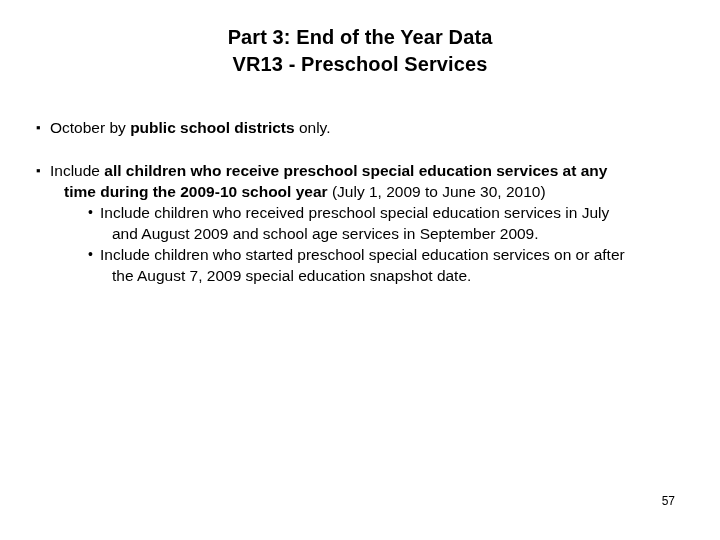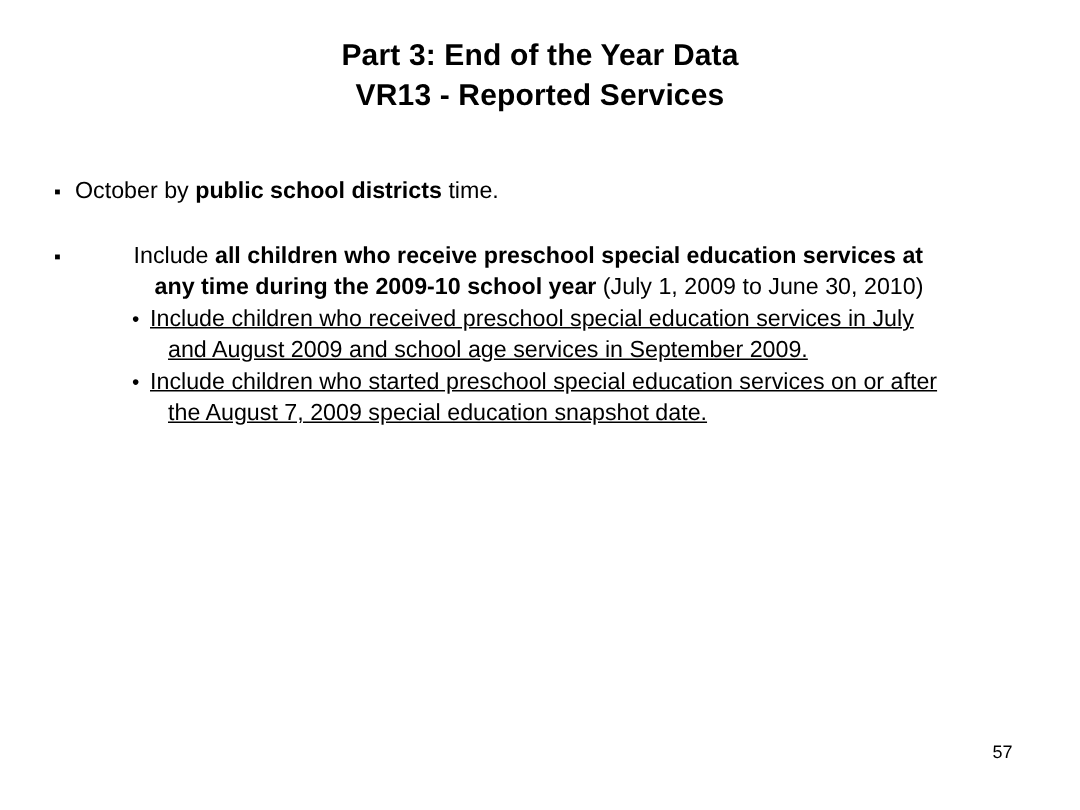--- a/index.html
+++ b/index.html
@@ -65,21 +65,20 @@
     font-size: 13px;
     line-height: 21px;
   }
   .bullet-l1 > .text {
     display: block;
   }
   
   .bullet-l1.hanging > .text {
     padding-left: 14px;
     text-indent: -14px;
-    margin-left: 39px;
   }
 
   .sublist {
     margin: 0;
     padding: 0;
     list-style: none;
     margin-left: 38px;
     margin-top: 0;
   }
   .bullet-l2 {
@@ -91,21 +90,20 @@
     position: absolute;
     left: 0;
     top: 0;
     font-size: 14px;
     line-height: 21px;
   }
   .bullet-l2 > .text {
     display: block;
     padding-left: 12px;
     text-indent: -12px;
-    text-decoration: underline;
   }
 
   strong {
     font-weight: bold;
     text-align: center;
   }
 
   
   .page-number {
     position: absolute;
@@ -116,28 +114,28 @@
     text-align: right;
   }
 </style>
 </head>
 <body>
 
 <div class="slide">
 
   <div class="title-block">
     <span class="title-line">Part 3: End of the Year Data</span>
-    <span class="title-line">VR13 - Reported Services</span>
+    <span class="title-line">VR13 - Preschool Services</span>
   </div>
 
   <div class="body-block">
 
     <div class="bullet-l1">
       <span class="marker">▪</span>
-      <span class="text"><span>October by </span><strong>public school districts</strong><span> time.</span></span>
+      <span class="text"><span>October by </span><strong>public school districts</strong><span> only.</span></span>
     </div>
 
     <div class="bullet-l1 hanging">
       <span class="marker">▪</span>
       <span class="text"><span>Include </span><strong>all children who receive preschool special education services at any time during the 2009-10 school year</strong><span> (July 1, 2009 to June 30, 2010)</span></span>
 
       <ul class="sublist">
         <li class="bullet-l2">
           <span class="marker">•</span>
           <span class="text"><span>Include children who received preschool special education services in July and August 2009 and school age services in September 2009.</span></span>

